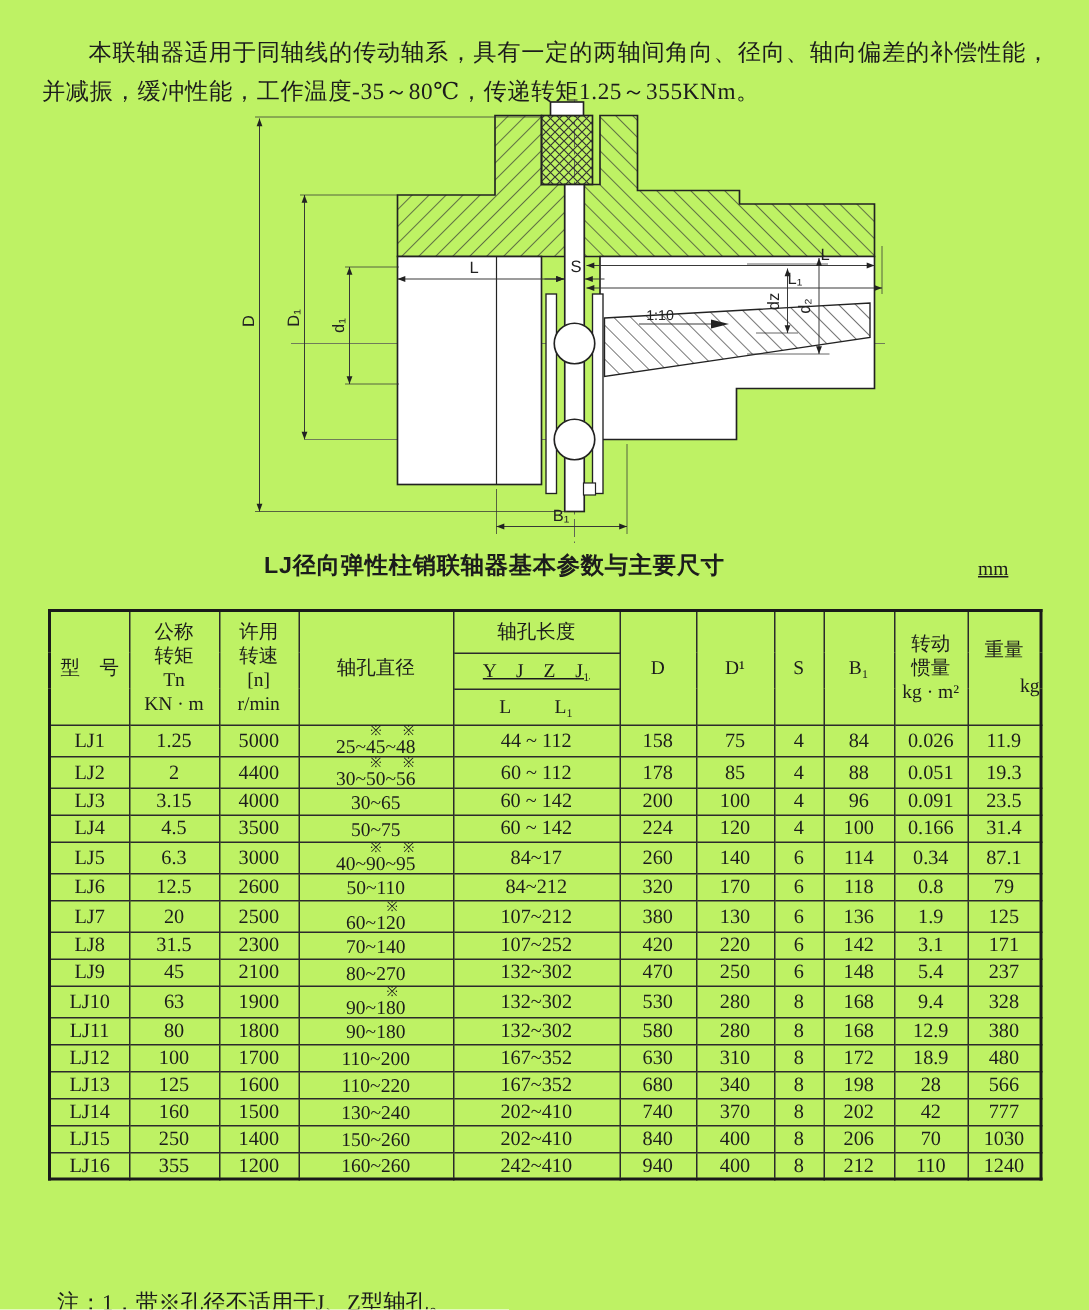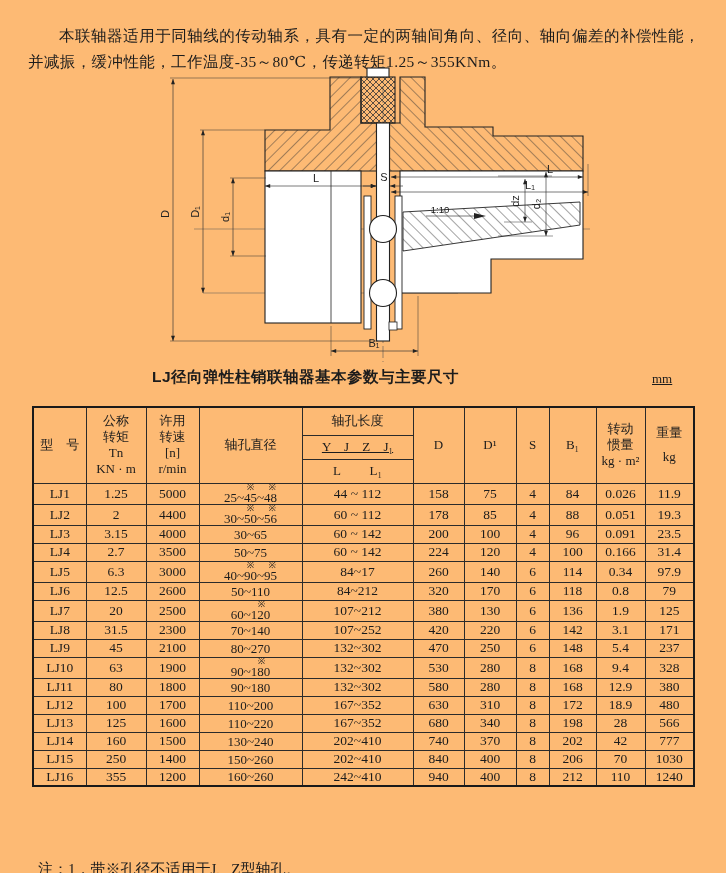--- a/index.html
+++ b/index.html
@@ -1,27 +1,27 @@
 <!DOCTYPE html>
 <html><head>
 <meta charset="utf-8">
 <style>
   html,body{margin:0;padding:0;background:#ffffff;}
-  .page{position:relative;width:726px;height:873px;background:#fdba74;overflow:hidden;
+  .page{position:relative;width:726px;height:873px;background:#bef264;overflow:hidden;
         font-family:"Liberation Serif","DejaVu Serif",serif;color:#1c1c1c;}
   
   .intro{position:absolute;left:28px;top:7px;width:672px;font-size:15.5px;line-height:26px;
          text-indent:2em;text-align:justify;letter-spacing:0.4px;}
   
   .drawing{position:absolute;left:148px;top:64px;width:466px;height:302px;}
   .drawing svg{display:block;}
   .dimtxt{font-family:"Liberation Sans","DejaVu Sans",sans-serif;font-size:11px;fill:#222;}
   .dimtxt.small{font-size:9.5px;}
   
-  .tbl-title{position:absolute;left:152px;top:367px;font-size:15.5px;font-weight:700;
+  .tbl-title{position:absolute;left:176px;top:367px;font-size:15.5px;font-weight:700;
              font-family:"Liberation Sans","DejaVu Sans",sans-serif;letter-spacing:0.5px;}
   .tbl-unit{position:absolute;left:652px;top:371px;font-size:13px;text-decoration:underline;}
   
   table.params{position:absolute;left:32px;top:406px;width:661px;border-collapse:collapse;
                table-layout:fixed;font-size:13.5px;}
   table.params th,table.params td{border:1px solid #2b2b2b;text-align:center;vertical-align:middle;
                padding:0;font-weight:normal;overflow:visible;}
   table.params{border:2px solid #1a1a1a;}
   table.params th{font-size:13px;line-height:16px;}
   thead tr.h1{height:28px;} thead tr.h2{height:24px;} thead tr.h3{height:24px;}
@@ -171,21 +171,21 @@
         <th rowspan="3">D¹</th>
         <th rowspan="3">S</th>
         <th rowspan="3">B₁</th>
         <th rowspan="3">
           <div>转动</div>
           <div>惯量</div>
           <div>kg · m²</div>
         </th>
         <th rowspan="3">
           <div>重量</div>
-          <div style="margin-top:8px;">kg</div>
+          <div style="margin-top:8px;text-align:right;">kg</div>
         </th>
       </tr>
       <tr class="h2">
         <th class="types">Y J Z J₁</th>
       </tr>
       <tr class="h3">
         <th class="lens">L L₁</th>
       </tr>
     </thead>
     <tbody>
@@ -231,21 +231,21 @@
           <td>60 ~ 142</td>
           <td>200</td>
           <td>100</td>
           <td>4</td>
           <td>96</td>
           <td>0.091</td>
           <td>23.5</td>
         </tr>
         <tr>
           <td>LJ4</td>
-          <td>2.7</td>
+          <td>4.5</td>
           <td>3500</td>
           <td>
             <div class="bore-val">50~75</div>
           </td>
           <td>60 ~ 142</td>
           <td>224</td>
           <td>120</td>
           <td>4</td>
           <td>100</td>
           <td>0.166</td>
@@ -258,21 +258,21 @@
           <td>
             <div class="bore-marks">※ ※</div>
             <div class="bore-val">40~90~95</div>
           </td>
           <td>84~17</td>
           <td>260</td>
           <td>140</td>
           <td>6</td>
           <td>114</td>
           <td>0.34</td>
-          <td>97.9</td>
+          <td>87.1</td>
         </tr>
         <tr>
           <td>LJ6</td>
           <td>12.5</td>
           <td>2600</td>
           <td>
             <div class="bore-val">50~110</div>
           </td>
           <td>84~212</td>
           <td>320</td>

